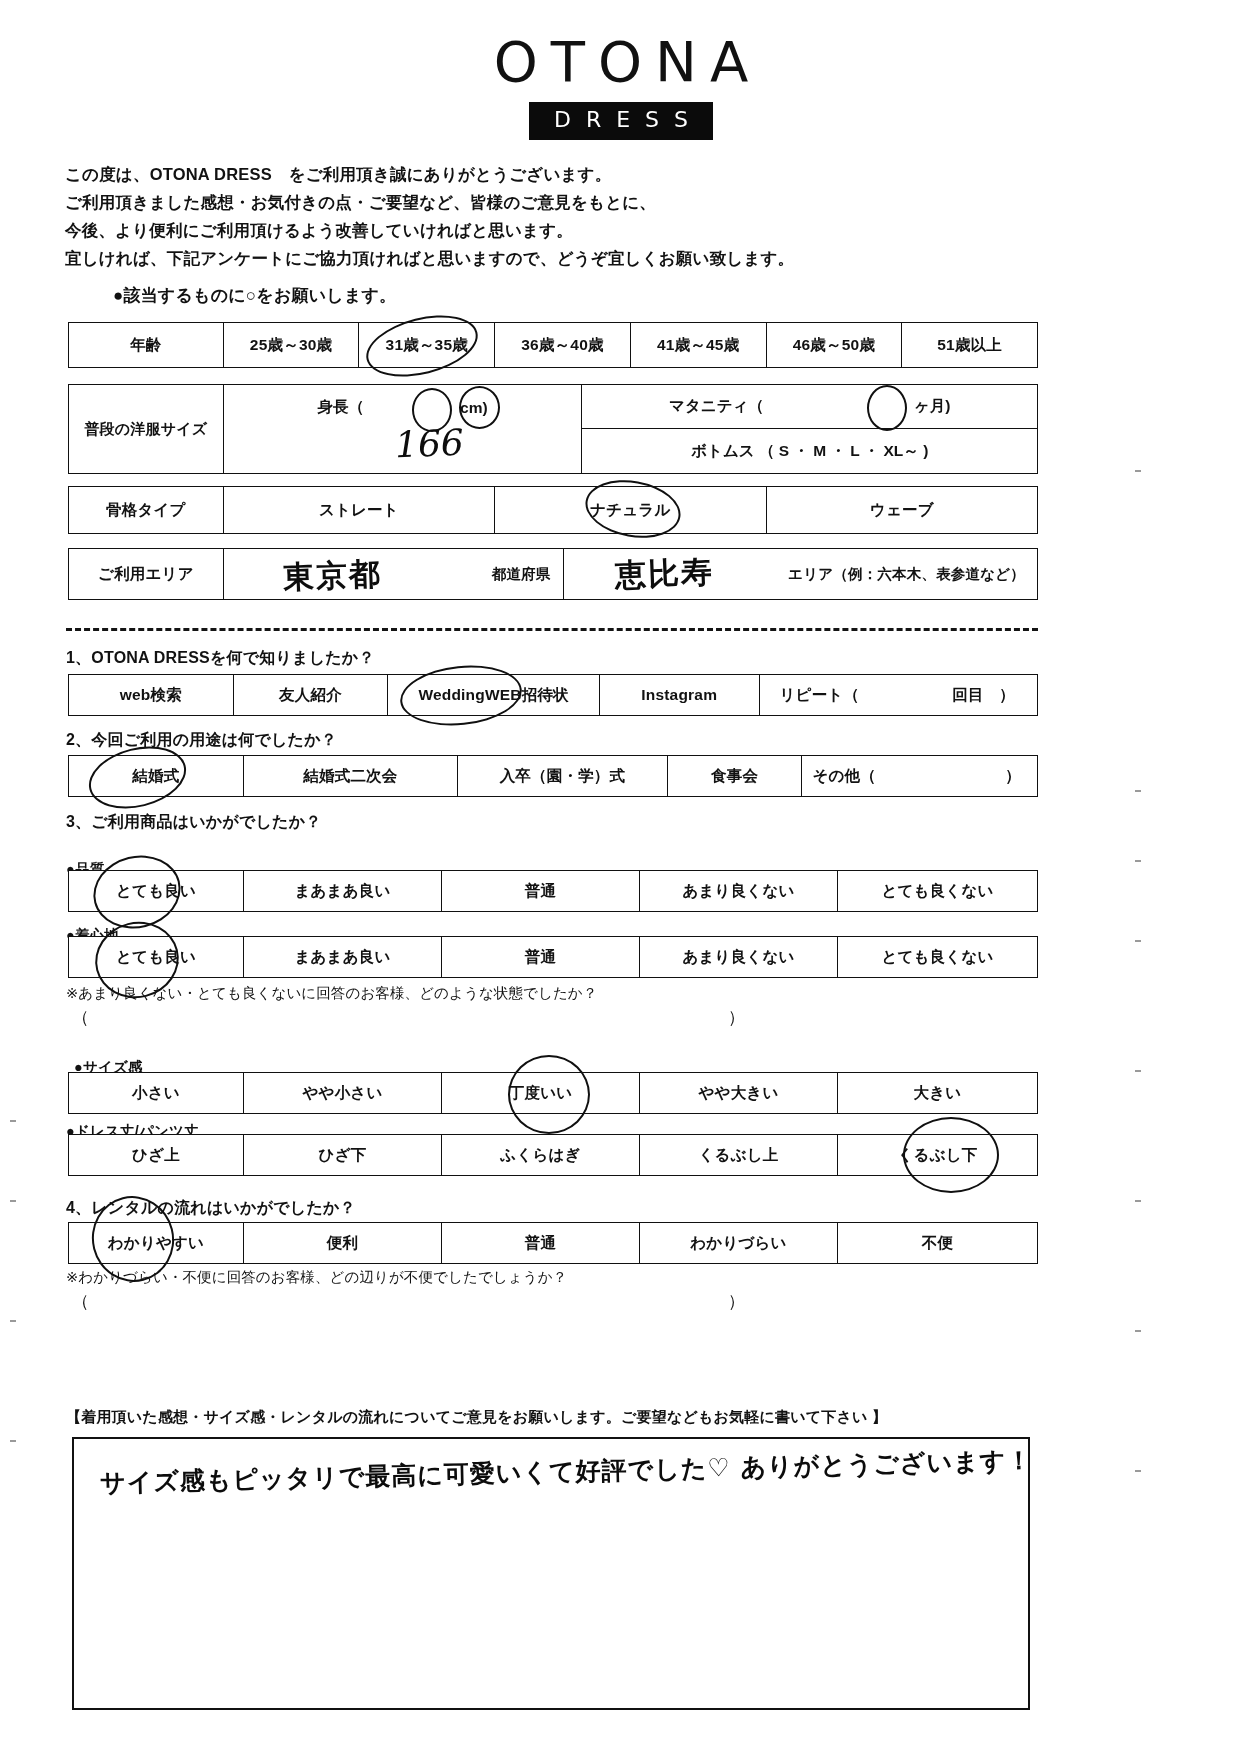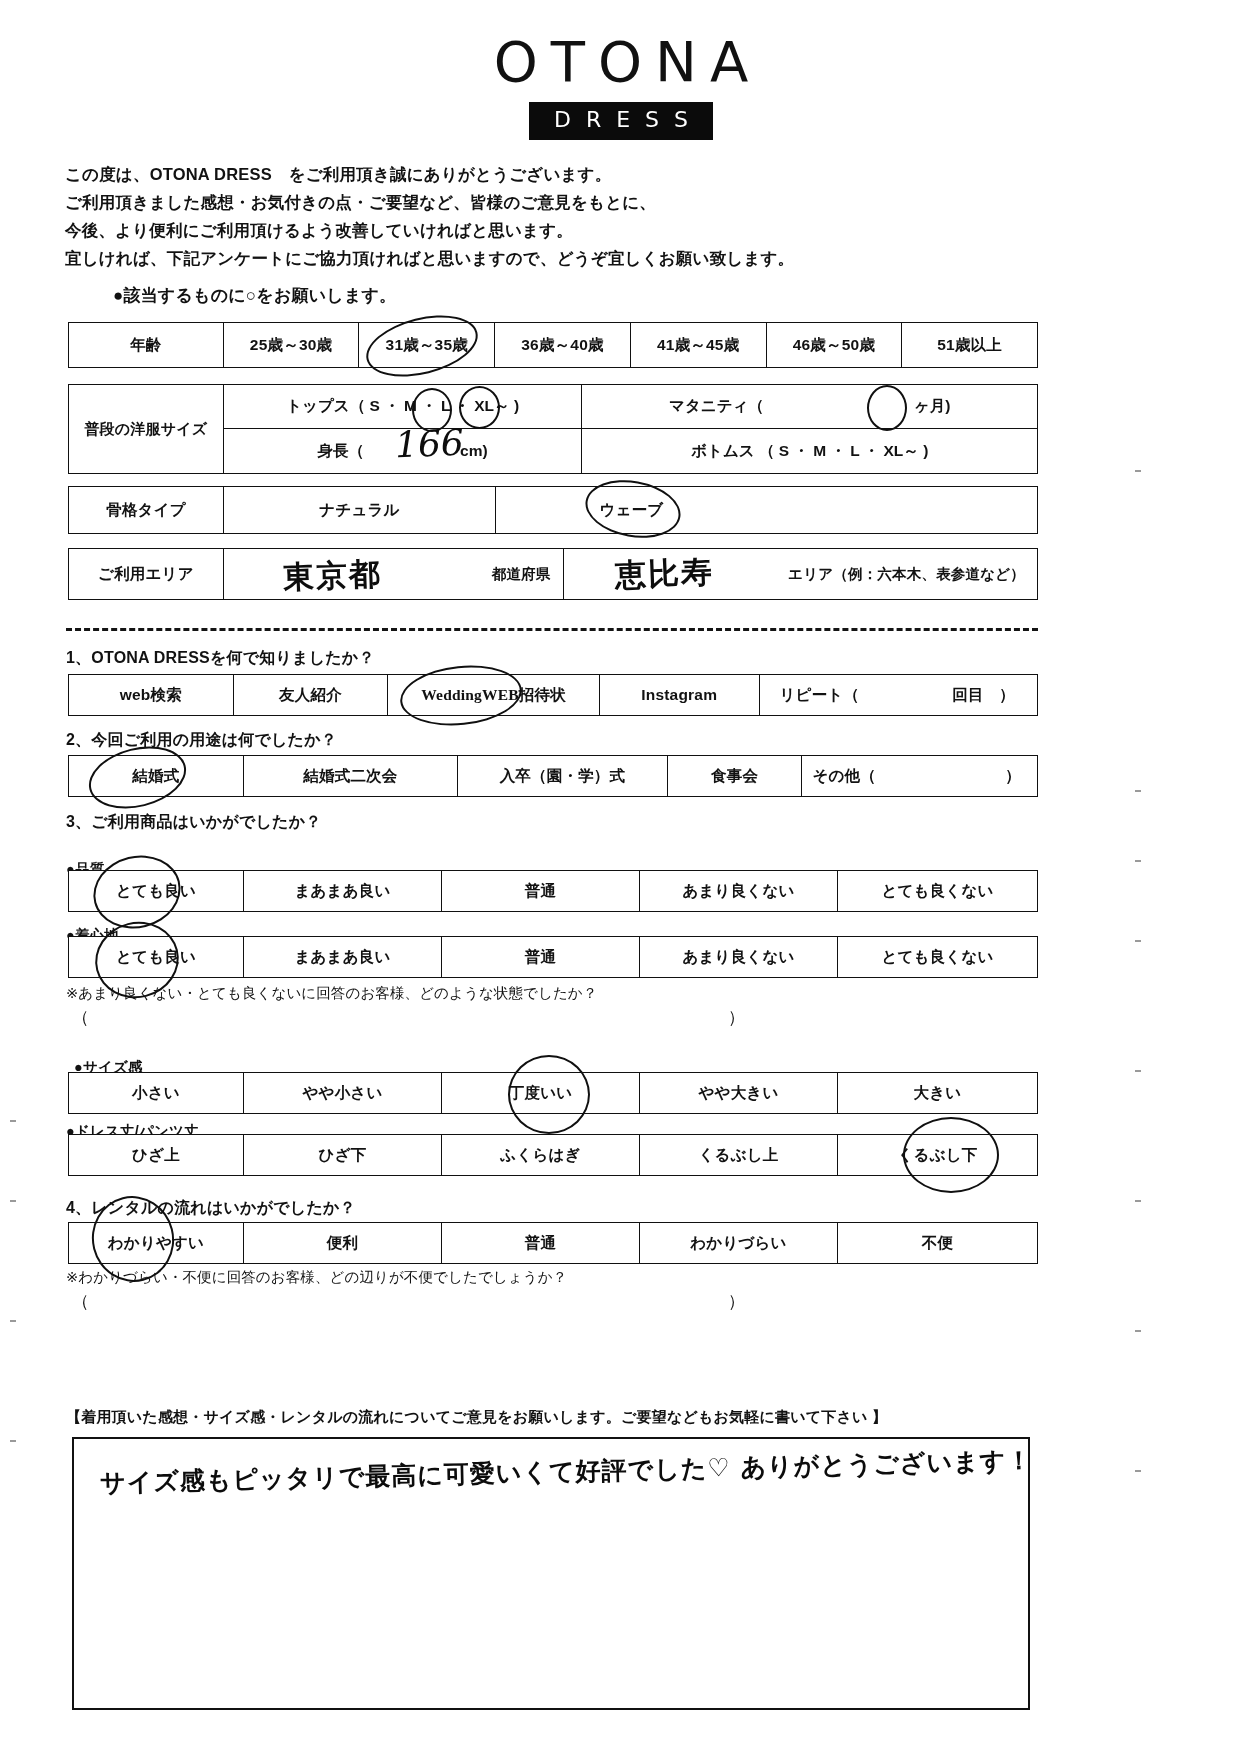--- a/index.html
+++ b/index.html
@@ -219,21 +219,20 @@
     <div class="cell" style="width:136px;">41歳～45歳</div>
     <div class="cell" style="width:136px;">46歳～50歳</div>
     <div class="cell" style="width:135px;">51歳以上</div>
   </div>
 
   <div class="circle tilt" style="left:365px; top:318px; width:110px; height:52px;"></div>
 
   <div class="tbl stack" style="left:68px; top:384px; width:970px; height:90px;">
     <div class="cell" style="width:155px; font-size:15px;">普段の洋服サイズ</div>
     <div class="colstack" style="width:358px; border-right:1.6px solid #111;">
-      <div class="rowcell" style="height:45px;">トップス（ S ・ M ・ L ・ XL～ )</div>
       <div class="rowcell" style="height:45px;">
         <span style="margin-right:96px;">身長（</span>
         <span>cm)</span>
       </div>
     </div>
     <div class="colstack" style="width:455px;">
       <div class="rowcell" style="height:45px;">
         <span style="margin-right:150px;">マタニティ（</span>
         <span>ヶ月)</span>
       </div>
@@ -243,20 +242,21 @@
 
   <div class="circle thin" style="left:412px; top:388px; width:36px; height:40px;"></div>
   <div class="circle thin" style="left:459px; top:386px; width:37px; height:39px;"></div>
 
   <div class="circle thin" style="left:867px; top:385px; width:36px; height:42px;"></div>
 
   <div class="hand num" style="left:395px; top:423px; font-size:36px;">166</div>
 
   <div class="tbl" style="left:68px; top:486px; width:970px; height:48px;">
     <div class="cell" style="width:155px;">骨格タイプ</div>
+    <div class="cell" style="width:272px;">ストレート</div>
     <div class="cell" style="width:272px;">ナチュラル</div>
     <div class="cell" style="width:271px;">ウェーブ</div>
   </div>
   <div class="circle tilt2" style="left:585px; top:481px; width:92px; height:52px;"></div>
 
   <div class="tbl" style="left:68px; top:548px; width:970px; height:52px;">
     <div class="cell" style="width:155px;">ご利用エリア</div>
     <div class="cell" style="width:340px; justify-content:flex-end; padding-right:12px; font-size:14.5px;">
       <span>都道府県</span>
     </div>
@@ -266,21 +266,21 @@
   </div>
   <div class="hand" style="left:283px; top:555px; font-size:31px; letter-spacing:2px;">東京都</div>
   <div class="hand" style="left:615px; top:553px; font-size:31px; letter-spacing:2px;">恵比寿</div>
 
   <div class="dashline" style="left:66px; top:628px; width:972px;"></div>
 
   <div class="qlabel" style="left:66px; top:648px;">1、OTONA DRESSを何で知りましたか？</div>
   <div class="tbl" style="left:68px; top:674px; width:970px; height:42px;">
     <div class="cell" style="width:165px;">web検索</div>
     <div class="cell" style="width:155px;">友人紹介</div>
-    <div class="cell" style="width:212px;font-family:Liberation Serif, serif;">WeddingWEB招待状</div>
+    <div class="cell" style="width:212px;">WeddingWEB招待状</div>
     <div class="cell" style="width:160px;">Instagram</div>
     <div class="cell" style="width:278px; justify-content:space-between; padding:0 22px 0 20px;">
       <span>リピート（</span>
       <span>回目　）</span>
     </div>
   </div>
   <div class="circle tilt3" style="left:400px; top:666px; width:118px; height:55px;"></div>
 
   <div class="qlabel" style="left:66px; top:730px;">2、今回ご利用の用途は何でしたか？</div>
   <div class="tbl" style="left:68px; top:755px; width:970px; height:42px;">

